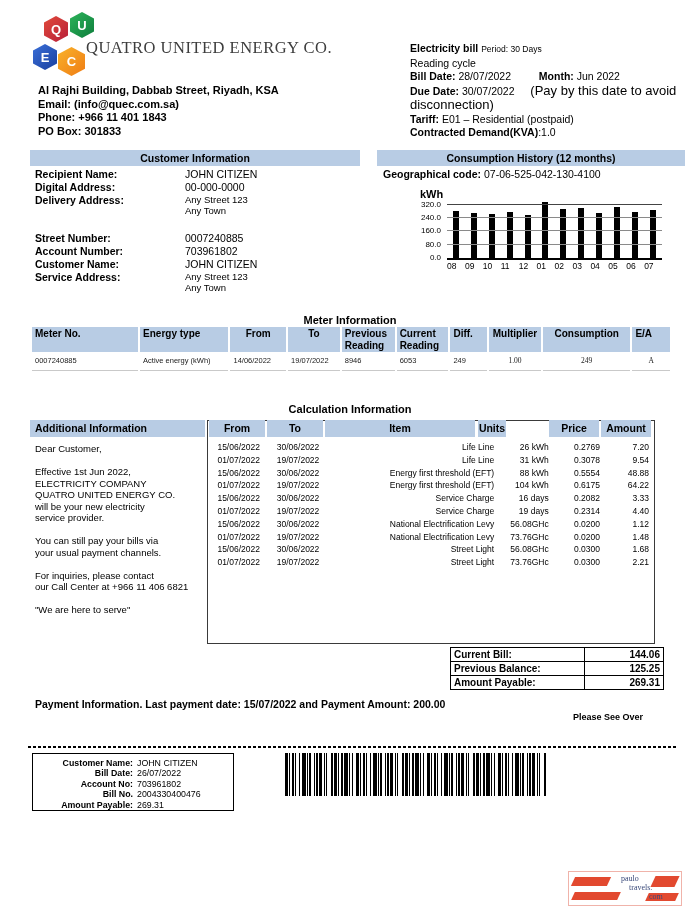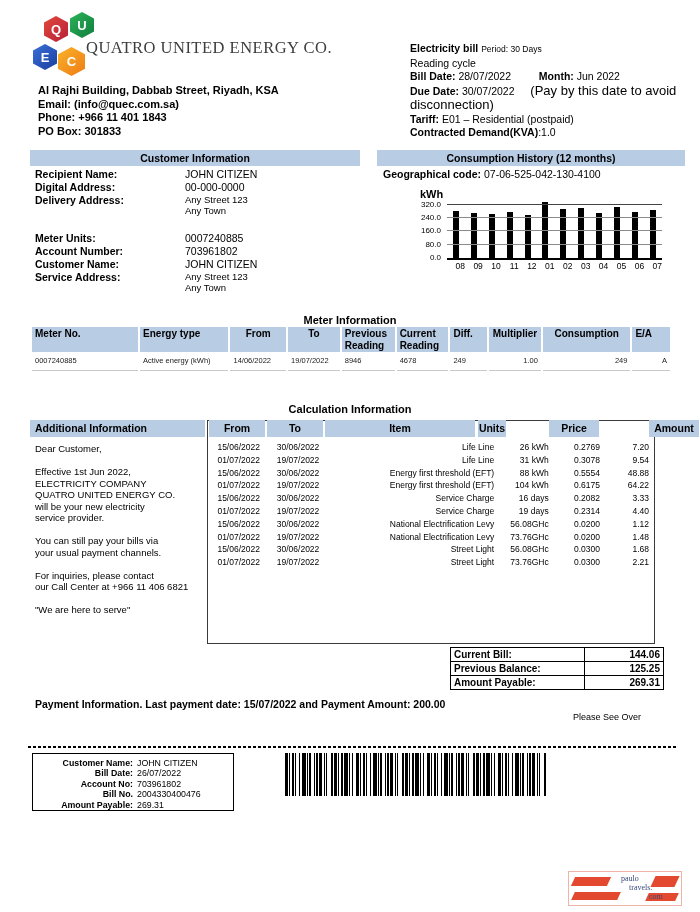--- a/index.html
+++ b/index.html
@@ -40,31 +40,31 @@
   .gridline{position:absolute;left:0;right:0;height:1px;background:#8a8a8a;}
   .gridline.top{background:#444;}
   .chart-bars{position:absolute;left:0;right:0;top:0;bottom:0;display:flex;
        justify-content:space-around;align-items:flex-end;}
   .bar-slot{display:flex;align-items:flex-end;justify-content:center;height:100%;}
   .bar{width:6px;background:#000;}
   .chart-ylabels{position:absolute;left:405px;top:198px;width:38px;height:60px;font-size:8px;}
   .ylab{position:absolute;right:2px;text-align:right;}
   .chart-xlabels{position:absolute;left:447px;top:261px;width:215px;display:flex;
        justify-content:space-around;font-size:8.5px;}
-  .xlab{width:18px;text-align:right;}
+  .xlab{width:18px;text-align:left;}
 
   
   .tbl-title{position:absolute;width:700px;text-align:center;font-size:11px;font-weight:bold;}
   .meter-table{position:absolute;left:30px;top:327px;width:642px;border-collapse:separate;
        border-spacing:2px 0;font-size:10px;}
   .meter-table th{background:#b8cce4;font-weight:bold;text-align:left;vertical-align:top;
        padding:1px 3px;font-size:10px;line-height:11.5px;}
   .meter-table th.c{text-align:center;}
   .meter-table td{font-size:7.5px;padding:4px 3px 5px 3px;border-bottom:1px solid #c9c9c9;color:#1a1a1a;}
-  .meter-table td.c{text-align:right;}
+  .meter-table td.c{text-align:center;font-family:Liberation Serif, serif;}
 
   
   .calc-hdr-cell{position:absolute;top:420px;height:17px;background:#b8cce4;font-size:10.5px;
        font-weight:bold;line-height:17px;text-align:center;}
   .calc-box{position:absolute;left:207px;top:420px;width:446px;height:222px;border:1px solid #3a3a3a;}
   .calc-table{position:absolute;left:209px;top:441px;width:442px;border-collapse:collapse;font-size:8.5px;}
   .calc-table td{padding:0 2px;height:12.8px;line-height:12.8px;white-space:nowrap;}
   .ct-from,.ct-to{text-align:center;width:57px;}
   .ct-item{text-align:right;width:172px;padding-left:6px;}
   .ct-units{text-align:right;width:52px;padding-right:8px;}
@@ -73,21 +73,21 @@
   .addl-info{position:absolute;left:35px;top:443px;width:170px;font-size:9.5px;}
   .addl-line{height:11.5px;line-height:11.5px;white-space:nowrap;}
 
   
   .totals{position:absolute;left:450px;top:647px;border-collapse:collapse;font-size:10px;}
   .totals td{border:1px solid #000;height:13px;line-height:13px;padding:0 3px;font-weight:bold;}
   .totals .tl{width:127px;text-align:left;}
   .totals .tv{width:72px;text-align:right;}
 
   .payment-line{position:absolute;left:35px;top:698px;font-size:10.5px;font-weight:bold;}
-  .see-over{position:absolute;left:573px;top:712px;font-size:9px;}
+  .see-over{position:absolute;left:573px;top:712px;font-size:9px;font-weight:bold;}
 
   
   .tear-line{position:absolute;left:28px;top:746px;width:650px;height:2px;
        background:repeating-linear-gradient(90deg,#000 0 3px,transparent 3px 5px);}
   .stub{position:absolute;left:32px;top:753px;width:202px;height:58px;border:1px solid #000;
        font-size:8.8px;padding-top:4px;box-sizing:border-box;}
   .stub-row{display:flex;line-height:10.4px;}
   .stub-row .sl{width:100px;text-align:right;font-weight:bold;}
   .stub-row .sv{flex:1;padding-left:4px;}
   .barcode{position:absolute;left:285px;top:753px;width:262px;height:43px;display:flex;overflow:hidden;}
@@ -159,21 +159,21 @@
       </div>
     <div class="cust-row">
         <span class="lab">Delivery Address:</span>
       <span class="val addr-small">
         <div>Any Street 123</div>
         <div>Any Town</div>
       </span>
       </div>
     <div class="grp-gap"></div>
     <div class="cust-row">
-        <span class="lab">Meter Units:</span>
+        <span class="lab">Street Number:</span>
         <span class="val">0007240885</span>
       </div>
     <div class="cust-row">
         <span class="lab">Account Number:</span>
         <span class="val">703961802</span>
       </div>
     <div class="cust-row">
         <span class="lab">Customer Name:</span>
         <span class="val">JOHN CITIZEN</span>
       </div>
@@ -283,38 +283,38 @@
       <th class="c">Multiplier</th>
       <th class="c">Consumption</th>
       <th>E/A</th>
     </tr>
     <tr>
       <td>0007240885</td>
       <td>Active energy (kWh)</td>
       <td>14/06/2022</td>
       <td>19/07/2022</td>
       <td>8946</td>
-      <td>4678</td>
+      <td>6053</td>
       <td>249</td>
       <td class="c">1.00</td>
       <td class="c">249</td>
       <td class="c">A</td>
     </tr>
   </tbody>
     </table>
 
   <div class="tbl-title" style="top:403px;">Calculation Information</div>
   <div class="calc-box"></div>
   <div class="calc-hdr-cell" style="left:30px;width:175px;text-align:left;padding-left:5px;box-sizing:border-box;">Additional Information</div>
   <div class="calc-hdr-cell" style="left:209px;width:56px;">From</div>
   <div class="calc-hdr-cell" style="left:267px;width:56px;">To</div>
   <div class="calc-hdr-cell" style="left:325px;width:150px;">Item</div>
   <div class="calc-hdr-cell" style="left:478px;width:28px;">Units</div>
   <div class="calc-hdr-cell" style="left:549px;width:50px;">Price</div>
-  <div class="calc-hdr-cell" style="left:601px;width:50px;margin-left:48px;">Amount</div>
+  <div class="calc-hdr-cell" style="left:601px;width:50px;">Amount</div>
 
   <div class="addl-info" id="addl-info">
       <div class="addl-line">Dear Customer,</div>
       <div class="addl-line"></div>
       <div class="addl-line">Effective 1st Jun 2022,</div>
       <div class="addl-line">ELECTRICITY COMPANY</div>
       <div class="addl-line">QUATRO UNITED ENERGY CO.</div>
       <div class="addl-line">will be your new electricity</div>
       <div class="addl-line">service provider.</div>
       <div class="addl-line"></div>

